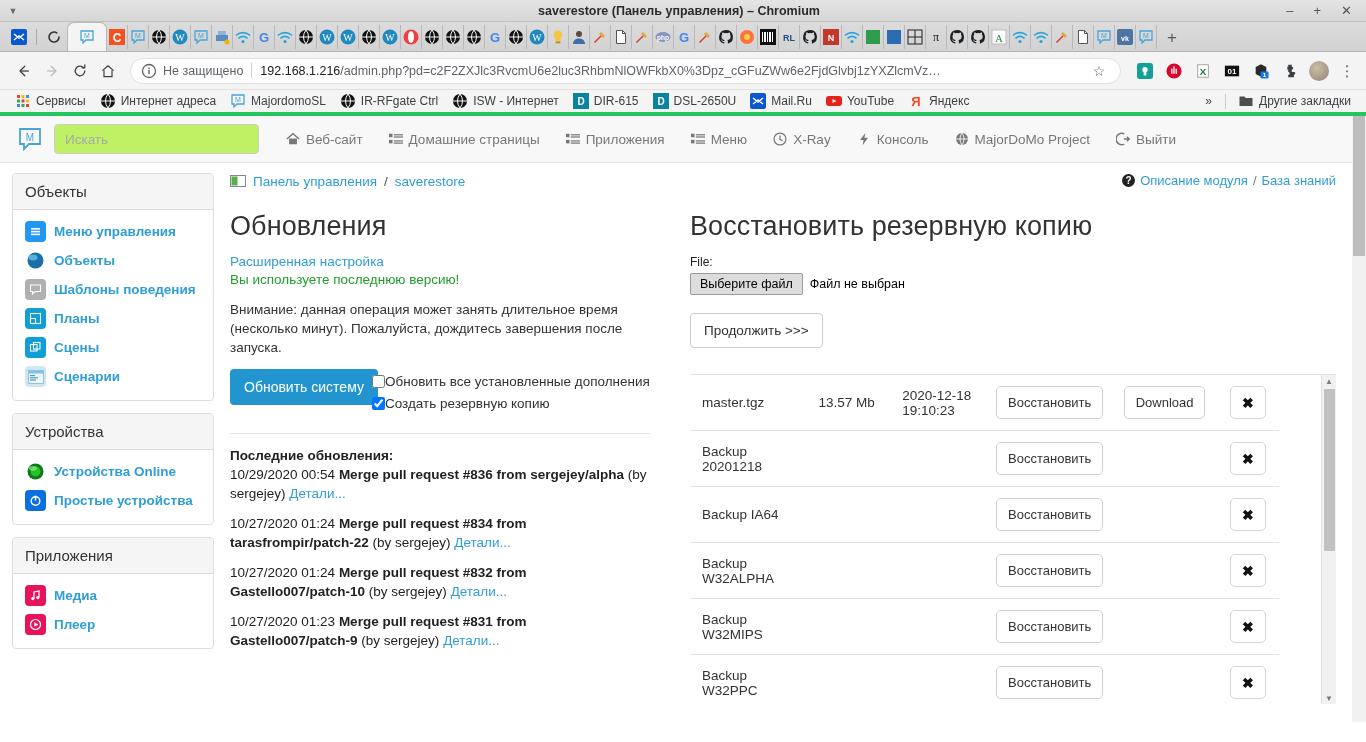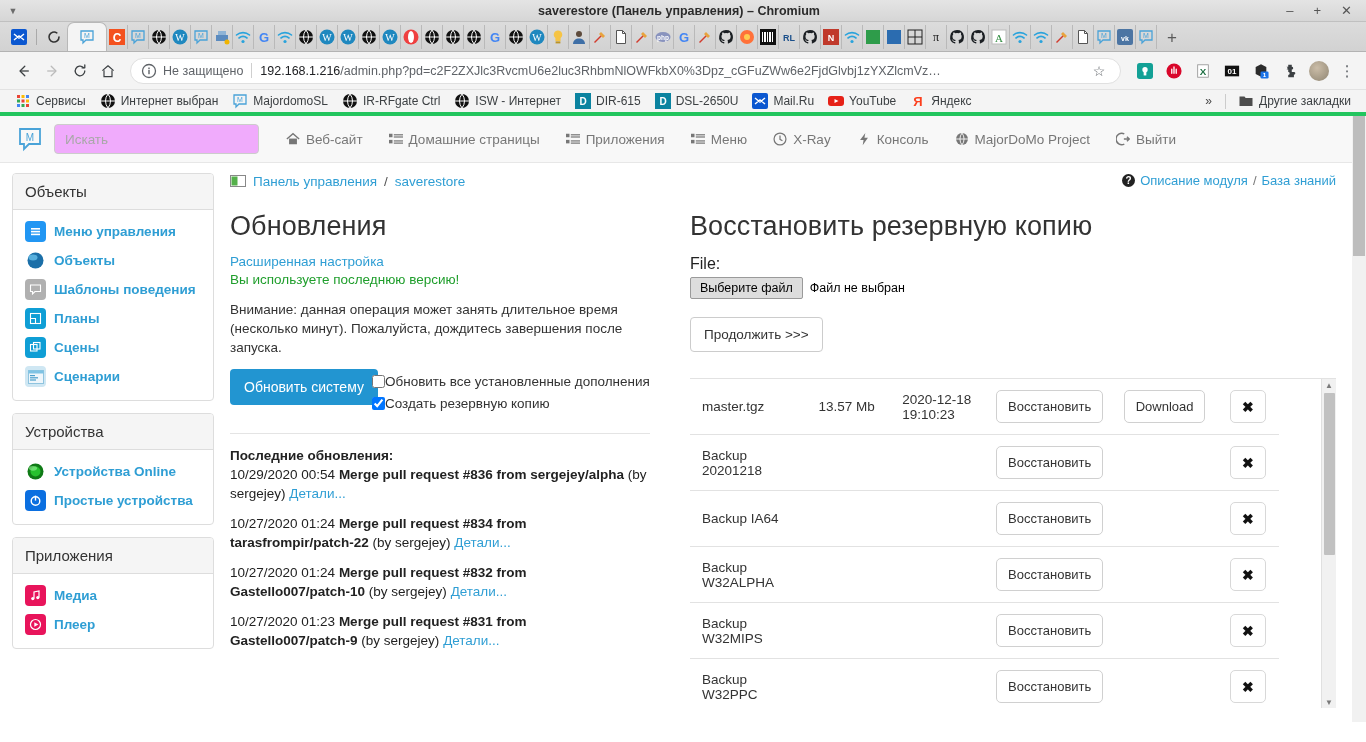--- a/index.html
+++ b/index.html
@@ -91,21 +91,21 @@
   .page{ width:1352px; height:606px; overflow:hidden; }
 
   
   .sitenav{
     height:47px; background:#f8f8f8; border-bottom:1px solid #e7e7e7;
     display:flex; align-items:center; padding:0 14px;
   }
   .brand{ width:32px;height:32px;display:flex;align-items:center;justify-content:center;margin-right:8px;}
   .searchbox{
     width:205px; height:30px; border:1px solid #ccc; border-radius:4px;
-    padding:0 10px; font-size:13.5px; color:#555; background:#f0abfc;
+    padding:0 10px; font-size:13.5px; color:#555; background:#bef264;
     font-family:"Liberation Sans", sans-serif;
   }
   .searchbox::placeholder{ color:#a8a8a8; }
   .navlinks{ display:flex; align-items:flex-start; margin-left:14px; }
   .navlink{
     display:flex; align-items:center; gap:6px; padding:0 13px;
     color:#777; font-size:13.5px; white-space:nowrap; text-decoration:none;
   }
   .navlink .gi{ width:14px;height:14px; display:block; }
 
@@ -164,21 +164,21 @@
 
   .upd-title{ font-weight:bold; font-size:13.5px; color:#222; }
   .upd-item{ font-size:13.5px; line-height:19px; color:#222; margin-top:11px; }
   .upd-item .d{ font-weight:normal; }
   .upd-item .msg{ font-weight:bold; }
   .upd-item .by{ font-weight:normal; }
   .upd-item a{ color:#2f9ed4; text-decoration:none; }
   .first-upd{ margin-top:2px; }
 
   
-  .filelabel{ font-size:16px; color:#222; margin-top:13px;}
+  .filelabel{ font-size:12px; color:#222; margin-top:13px;}
   .filerow{ display:flex; align-items:center; gap:7px; margin-top:4px; }
   .filebtn{
     background:#ddd; border:1px solid #9a9a9a; border-radius:2px;
     padding:3px 9px; font-size:12.5px; color:#000;
     font-family:"Liberation Sans", sans-serif; cursor:pointer;
   }
   .filename{ font-size:12.5px; color:#000; }
   .btn-outline{
     background:#fff; border:1px solid #ccc; border-radius:4px;
     padding:9px 13px; font-size:13.5px; color:#333;
@@ -661,21 +661,21 @@
           <rect x="11" y="11" width="3" height="3" fill="#ea4335"></rect>
         </g>
       </svg>
     <span class="bm-label">Сервисы</span>
   </div>
   <div class="bm">
     <svg class="ico" viewBox="0 0 16 16">
         <circle cx="8" cy="8" r="7" fill="#111"></circle>
         <path d="M1 8h14M8 1a11 11 0 0 1 0 14A11 11 0 0 1 8 1" stroke="#fff" stroke-width="1" fill="none"></path>
       </svg>
-    <span class="bm-label">Интернет выбран</span>
+    <span class="bm-label">Интернет адреса</span>
   </div>
   <div class="bm">
     <svg class="ico" viewBox="0 0 16 16">
         <path d="M2 2h12v9H7l-3 3v-3H2z" fill="none" stroke="#4aa3d8" stroke-width="1.3"></path>
         <text x="8" y="9" font-size="7" text-anchor="middle" fill="#4aa3d8" font-family="Liberation Sans">M</text>
       </svg>
     <span class="bm-label">MajordomoSL</span>
   </div>
   <div class="bm">
     <svg class="ico" viewBox="0 0 16 16">

